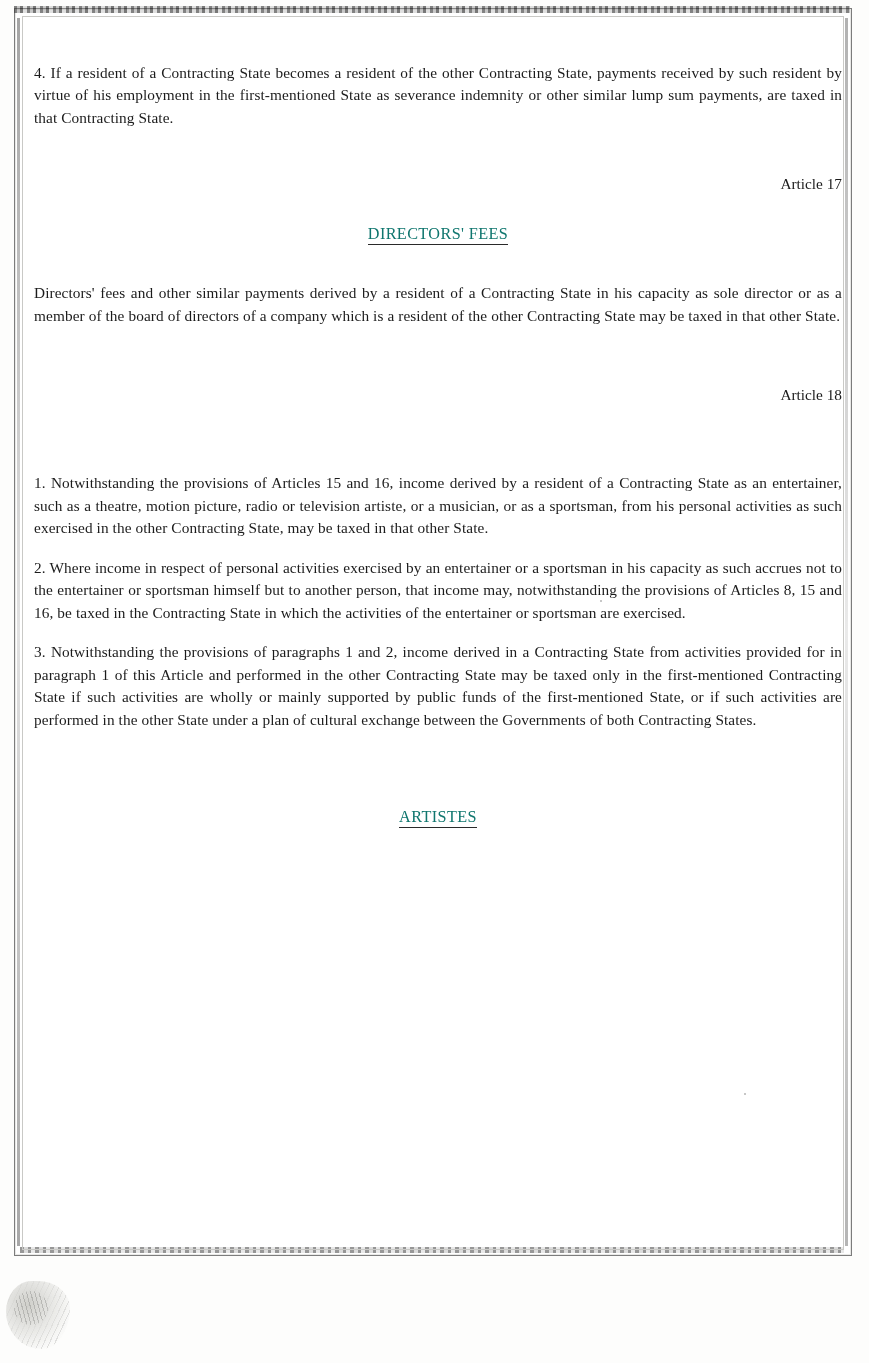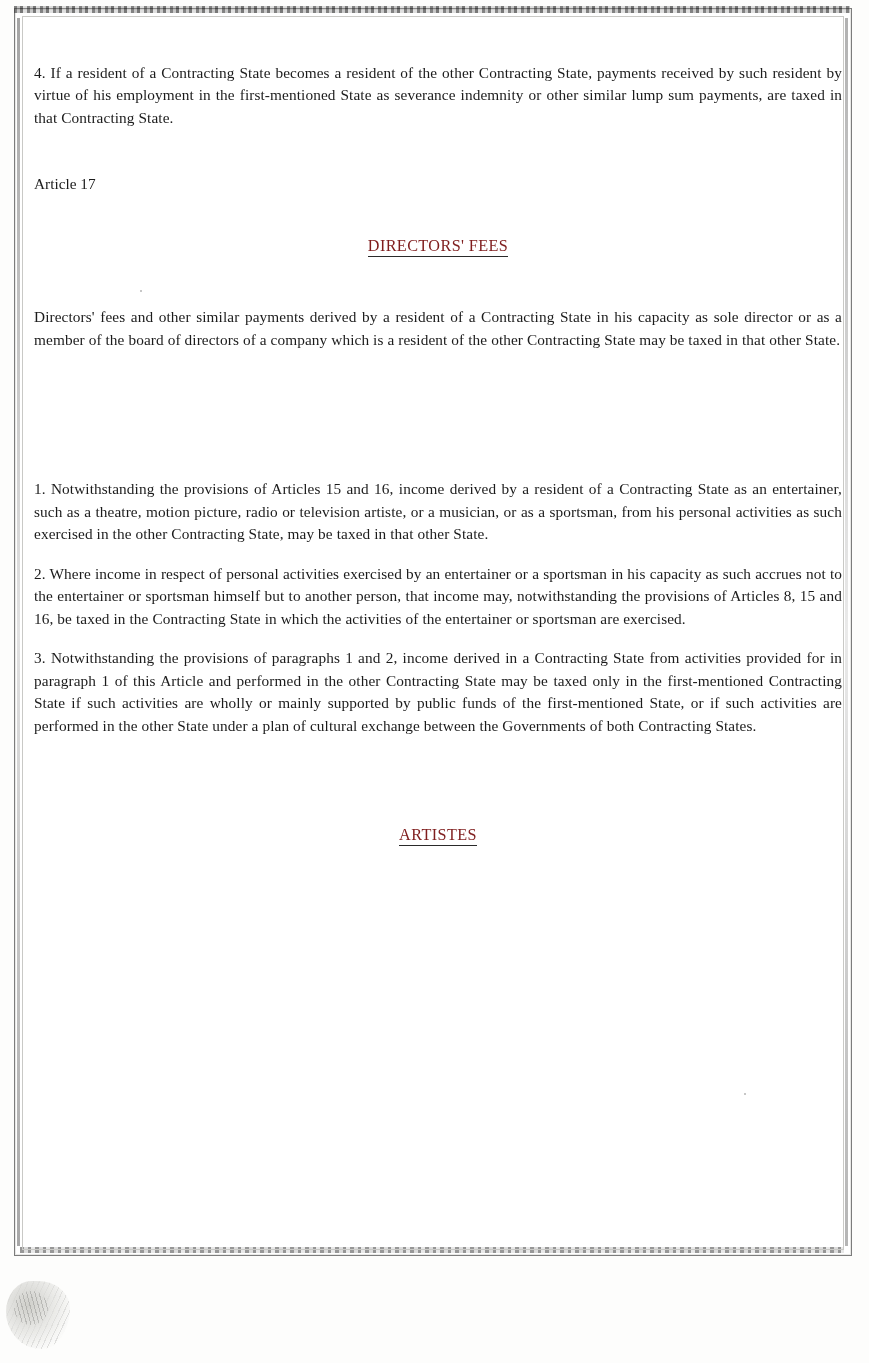--- a/index.html
+++ b/index.html
@@ -102,31 +102,31 @@
     text-align: justify;
     margin: 0 0 17px 0;
     color: #1b1b1b;
     letter-spacing: 0.1px;
   }
   p.body-text.first {
     margin-bottom: 0;
   }
 
   .article-heading {
-    text-align: left;
+    text-align: right;
     font-size: 15.3px;
     margin: 0;
     color: #1b1b1b;
   }
 
   .section-title {
     text-align: center;
     font-size: 16.2px;
-    margin: 16px;
-    color: #7f1d1d;
+    margin: 4px;
+    color: #0f766e;
     letter-spacing: 0.4px;
   }
   .section-title span {
     border-bottom: 1px solid #2a2a2a;
     padding-bottom: 1px;
   }
 
   .sp-1 { height: 46px; }
   .sp-2 { height: 28px; }
   .sp-3 { height: 34px; }
@@ -188,20 +188,21 @@
     <div class="sp-2"></div>
 
     <p class="section-title"><span>DIRECTORS' FEES</span></p>
 
     <div class="sp-3"></div>
 
     <p class="body-text">Directors' fees and other similar payments derived by a resident of a Contracting State in his capacity as sole director or as a member of the board of directors of a company which is a resident of the other Contracting State may be taxed in that other State.</p>
 
     <div class="sp-4"></div>
 
+    <p class="article-heading">Article 18</p>
 
     <div class="sp-2"></div>
 
 
     <div class="sp-5"></div>
 
     <p class="body-text">1. Notwithstanding the provisions of Articles 15 and 16, income derived by a resident of a Contracting State as an entertainer, such as a theatre, motion picture, radio or television artiste, or a musician, or as a sportsman, from his personal activities as such exercised in the other Contracting State, may be taxed in that other State.</p>
 
     <p class="body-text">2. Where income in respect of personal activities exercised by an entertainer or a sportsman in his capacity as such accrues not to the entertainer or sportsman himself but to another person, that income may, notwithstanding the provisions of Articles 8, 15 and 16, be taxed in the Contracting State in which the activities of the entertainer or sportsman are exercised.</p>
 

